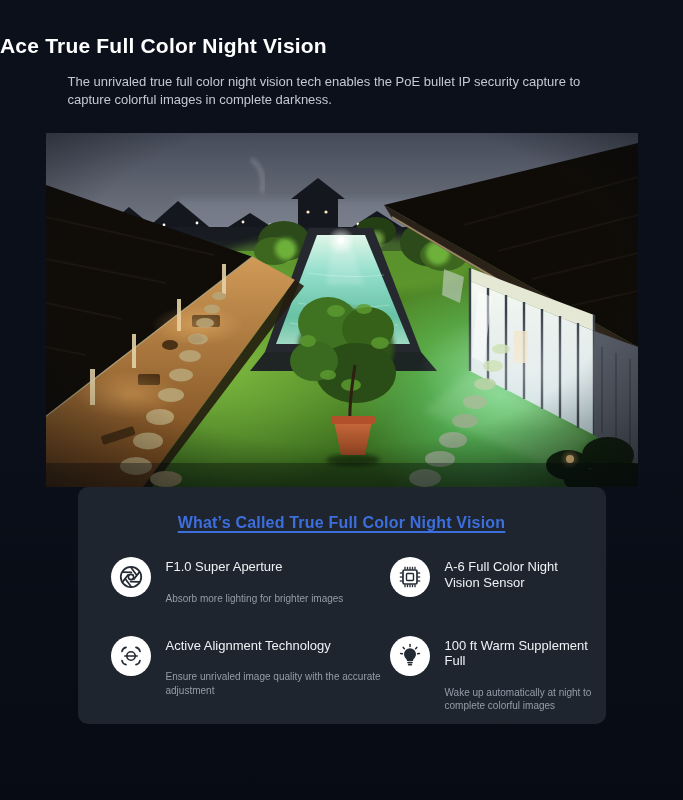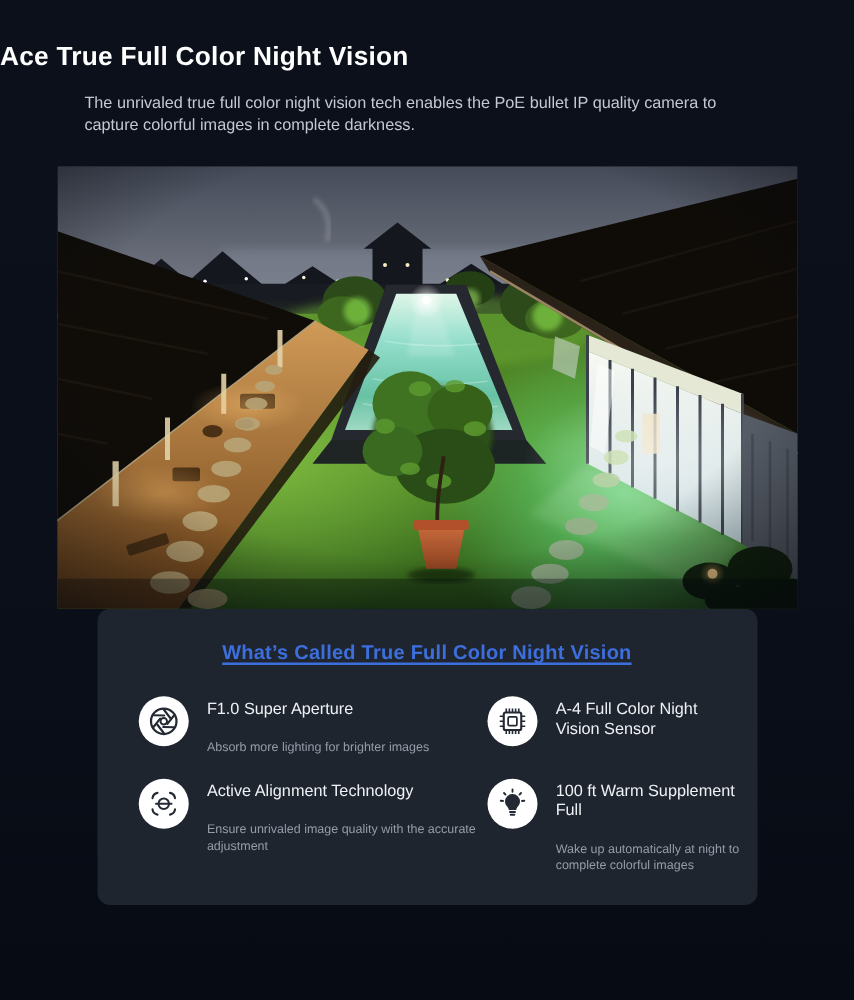--- a/index.html
+++ b/index.html
@@ -9,39 +9,39 @@
   .hero{padding-top:34px;text-align:left;}
   .hero h1{margin:0 0 15px;font-size:21px;line-height:1.15;font-weight:bold;color:#ffffff;letter-spacing:.2px;}
   .hero .sub{margin:0 auto;max-width:548px;font-size:13px;line-height:1.38;color:#c3c8d1;}
   .photo-wrap{width:592px;height:354px;margin:24px auto 0;background:#0d1016;}
   .photo-wrap svg{display:block;}
   .panel{width:528px;height:237px;margin:0 auto;background:#1f252f;box-sizing:border-box;padding-top:27px;border-radius:10px;}
   .panel .heading{text-align:center;margin:0;}
   .panel .heading span{font-size:16px;font-weight:bold;color:#3c6fdd;text-decoration:underline;
         text-underline-offset:3px;text-decoration-thickness:1.5px;cursor:pointer;letter-spacing:.2px;}
   .features{margin-top:25px;padding-left:33px;padding-right:14px;display:grid;
-        grid-template-columns:279px auto;row-gap:18px;}
+        grid-template-columns:279px auto;row-gap:31px;}
   .feature{display:flex;align-items:flex-start;gap:15px;}
   .icon-circle{flex:none;width:40px;height:40px;border-radius:50%;background:#ffffff;
         display:flex;align-items:center;justify-content:center;}
   .f-title{font-size:13px;color:#eef1f5;line-height:1.2;padding-top:2px;}
   .f-desc{font-size:10px;color:#959ca8;line-height:1.32;margin-top:17px;}
   .col1 .f-desc{max-width:222px;}
   .col2 .f-desc{max-width:218px;}
   .feature.nowrap .f-desc{white-space:nowrap;max-width:none;}
   .glyph{display:block;}
 </style>
 </head>
 <body>
 
 <div class="page">
 
   <div class="hero">
     <h1>Ace True Full Color Night Vision</h1>
-    <p class="sub">The unrivaled true full color night vision tech enables the PoE bullet IP quality camera to capture colorful images in complete darkness.</p>
+    <p class="sub">The unrivaled true full color night vision tech enables the PoE bullet IP security capture to capture colorful images in complete darkness.</p>
   </div>
 
   <figure class="photo-wrap" style="margin:24px auto 0;" role="img" aria-label="Aerial night view of a villa courtyard: glowing turquoise pool, green lawn with stepping stones, a potted plant, a warm-lit terrace on the left and a glass-walled house on the right under a dark sky">
     <svg width="592" height="354" viewBox="0 0 592 354">
       <defs>
         <linearGradient id="sky" x1="0" y1="0" x2="0" y2="1">
           <stop offset="0" stop-color="#454b59"></stop>
             <stop offset="1" stop-color="#7e828d"></stop>
         </linearGradient>
         <linearGradient id="lawn" x1="0" y1="0" x2="0" y2="1">
@@ -304,21 +304,21 @@
                   <line x1="5.5" y1="13" x2="2.8" y2="13"></line>
                 <line x1="5.5" y1="17" x2="2.8" y2="17"></line>
                 <line x1="20.5" y1="9" x2="23.2" y2="9"></line>
                   <line x1="20.5" y1="13" x2="23.2" y2="13"></line>
                 <line x1="20.5" y1="17" x2="23.2" y2="17"></line>
               </g>
             </svg>
           </span>
         </div>
         <div>
-          <div class="f-title">A-4 Full Color Night Vision Sensor</div>
+          <div class="f-title">A-6 Full Color Night Vision Sensor</div>
         </div>
       </div>
 
       <div class="feature col1">
         <div class="icon-circle">
           <span>
             <svg class="glyph" width="26" height="26" viewBox="0 0 26 26">
               <g stroke="#242a34" stroke-width="1.7" fill="none" stroke-linecap="round">
                 <path d="M4,8.5 Q4.5,5 8,4.3"></path>
                 <path d="M18,4.3 Q21.5,5 22,8.5"></path>

